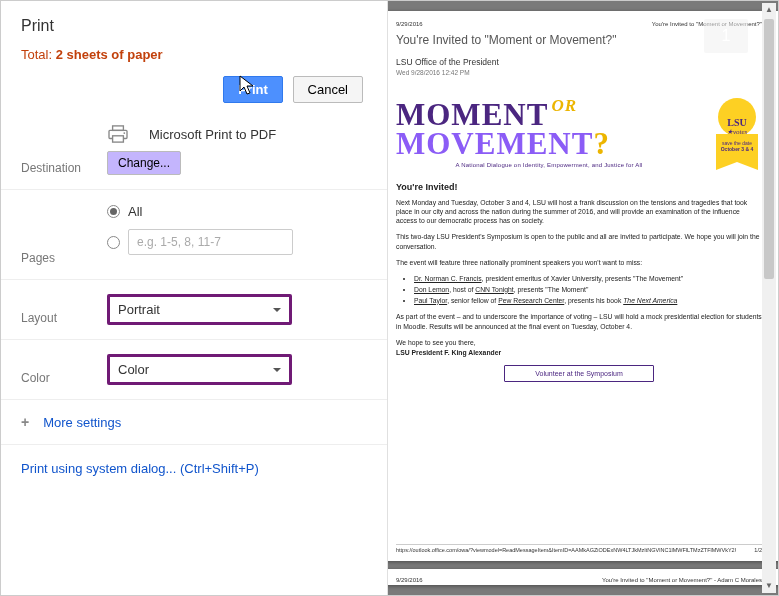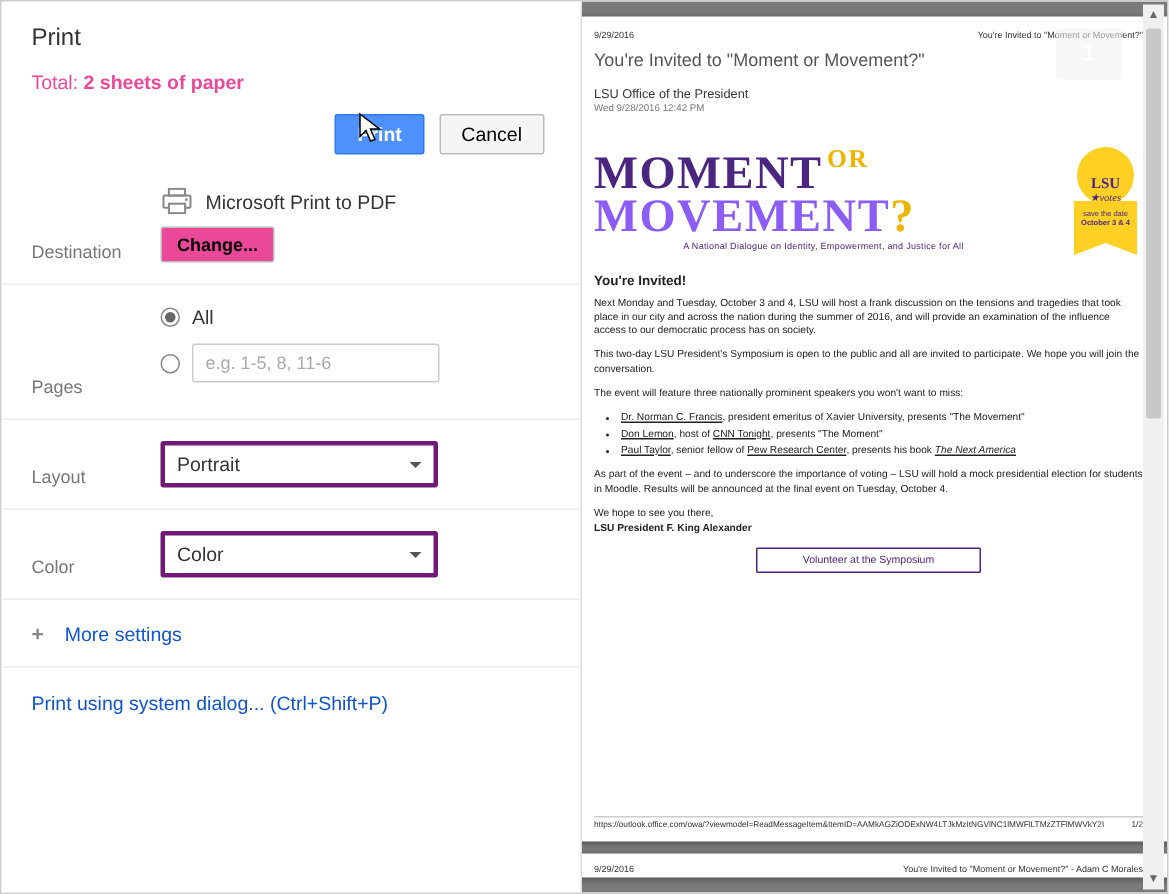--- a/index.html
+++ b/index.html
@@ -1,31 +1,31 @@
 <!DOCTYPE html>
 <html><head>
 <meta charset="utf-8">
 <style>
 * { box-sizing: border-box; margin: 0; padding: 0; }
 body { font-family: "Segoe UI", Arial, sans-serif; font-size: 13px; color: #333; background: #fff; width: 779px; height: 596px; overflow: hidden; position: relative; border: 1px solid #ccc; }
 .container { display: flex; height: 100%; }
 .left-panel { width: 387px; background: #fff; padding: 0; border-right: 1px solid #e0e0e0; display: flex; flex-direction: column; }
 .hdr { padding: 16px 20px 8px 20px; }
 .hdr h1 { font-size: 16px; font-weight: 400; color: #333; margin-bottom: 12px; }
-.total-line { font-size: 13px; color: #ec4899; margin-bottom: 14px; }
+.total-line { font-size: 13px; color: #c2410c; margin-bottom: 14px; }
 .total-line b { font-weight: 600; }
 .btn-row { text-align: right; padding-right: 4px; }
 .btn { display: inline-block; padding: 5px 14px; font-size: 13px; border: 1px solid #bbb; border-radius: 2px; background: #f5f5f5; cursor: pointer; margin-left: 6px; }
 .btn-primary { background: #4d90fe; border-color: #3079ed; color: #fff; font-weight: 600; }
 .section { padding: 14px 20px; border-bottom: 1px solid #eee; display: flex; align-items: flex-end; }
 .section .lbl { width: 86px; color: #777; font-size: 12px; padding-top: 4px; flex-shrink: 0; }
 .section .ctrl { flex: 1; }
-.dest-row { display: flex; align-items: center; gap: 8px; color: #333; margin-bottom: 8px; }
+.dest-row { display: flex; align-items: center; gap: 20px; color: #333; margin-bottom: 8px; }
 .printer-icon { width: 22px; height: 18px; }
-.chg-btn { padding: 4px 10px; border: 1px solid #bbb; background: #ec4899; font-size: 12px; border-radius: 2px; cursor: pointer; font-weight: bold; }
+.chg-btn { padding: 4px 10px; border: 1px solid #bbb; background: #c4b5fd; font-size: 12px; border-radius: 2px; cursor: pointer; }
 .radio-row { display: flex; align-items: center; gap: 8px; margin-bottom: 10px; }
 .radio { width: 13px; height: 13px; border-radius: 50%; border: 1px solid #888; display: inline-flex; align-items: center; justify-content: center; }
 .radio.sel::after { content: ""; width: 7px; height: 7px; background: #666; border-radius: 50%; }
 .pages-input { width: 165px; padding: 5px 8px; border: 1px solid #ccc; border-radius: 2px; font-size: 12px; color: #aaa; background: #fff; }
 .select { width: 185px; padding: 5px 8px; border: 3px solid #701a75; border-radius: 2px; font-size: 13px; background: #fff; position: relative; cursor: pointer; }
 .select::after { content: ""; position: absolute; right: 8px; top: 50%; margin-top: -2px; border: 4px solid transparent; border-top-color: #555; }
 .more-row { padding: 14px 20px; border-bottom: 1px solid #eee; display: flex; align-items: center; gap: 14px; }
 .plus-icon { color: #888; font-size: 14px; font-weight: bold; }
 .more-link { color: #15c; font-size: 13px; cursor: pointer; }
 .sys-dialog { padding: 16px 20px; color: #15c; font-size: 13px; cursor: pointer; }
@@ -39,21 +39,21 @@
 .page-num-badge { position: absolute; top: 18px; right: 30px; width: 44px; height: 34px; background: rgba(240,240,240,0.55); color: #fff; font-size: 16px; border-radius: 2px; display: flex; align-items: center; justify-content: center; z-index: 5; }
 .paper { width: 410px; background: #fff; box-shadow: 0 1px 4px rgba(0,0,0,0.4); padding: 10px 22px 6px 22px; font-size: 7px; color: #222; position: relative; height: 558px; }
 .paper-hdr { display: flex; justify-content: space-between; font-size: 6px; color: #333; margin-bottom: 6px; }
 .doc-title { font-size: 12px; color: #555; margin-bottom: 10px; font-weight: 400; }
 .from { font-size: 8.5px; color: #333; margin-bottom: 2px; }
 .sent { font-size: 6.5px; color: #777; margin-bottom: 22px; }
 .hero { display: flex; gap: 10px; align-items: flex-start; margin-bottom: 4px; }
 .hero-text { flex: 1; }
 .word { font-family: Georgia, serif; font-weight: 900; letter-spacing: 1px; line-height: 0.95; }
 .w-moment { color: #4b2680; font-size: 31px; display: inline; }
-.w-or { color: #ecb500; font-size: 17px; display: inline; vertical-align: 14px; font-weight: 800; margin-left: 3px; }
+.w-or { color: #ecb500; font-size: 17px; display: inline; vertical-align: 14px; font-weight: 800; margin-left: 3px; font-style: italic; }
 .w-movement { color: #8b5cf6; font-size: 31px; display: inline; }
 .w-q { color: #ecb500; font-size: 31px; display: inline; font-weight: 900; }
 .tagline { font-size: 6px; color: #4b2680; text-align: center; margin-top: 3px; letter-spacing: 0.2px; }
 .ribbon { width: 50px; text-align: center; }
 .lsu-circ { width: 38px; height: 38px; border-radius: 50%; background: #fdd023; margin: 0 auto 0 auto; position: relative; display: flex; flex-direction: column; align-items: center; justify-content: flex-end; }
 .lsu-circ .lsu { color: #4b2680; font-weight: 900; font-size: 10px; font-family: Georgia, serif; }
 .lsu-circ .votes { color: #4b2680; font-size: 7px; font-style: italic; font-family: Georgia, serif; }
 .banner { width: 42px; background: #fdd023; margin: -2px auto 0 auto; padding: 6px 2px 10px 2px; font-size: 5px; color: #4b2680; position: relative; }
 .banner::after { content: ""; position: absolute; bottom: -8px; left: 0; border: 21px solid #fdd023; border-bottom: 8px solid transparent; border-top: none; width: 0; height: 0; }
 .banner .std { display: block; }
@@ -104,21 +104,21 @@
 
     <div class="section">
       <div class="lbl">Pages</div>
       <div class="ctrl">
         <div class="radio-row">
           <span class="radio sel"></span>
           <span>All</span>
         </div>
         <div class="radio-row">
           <span class="radio"></span>
-          <div class="pages-input">e.g. 1-5, 8, 11-6</div>
+          <div class="pages-input">e.g. 1-5, 8, 11-7</div>
         </div>
       </div>
     </div>
 
     <div class="section">
       <div class="lbl">Layout</div>
       <div class="ctrl">
         <div class="select">Portrait</div>
       </div>
     </div>

